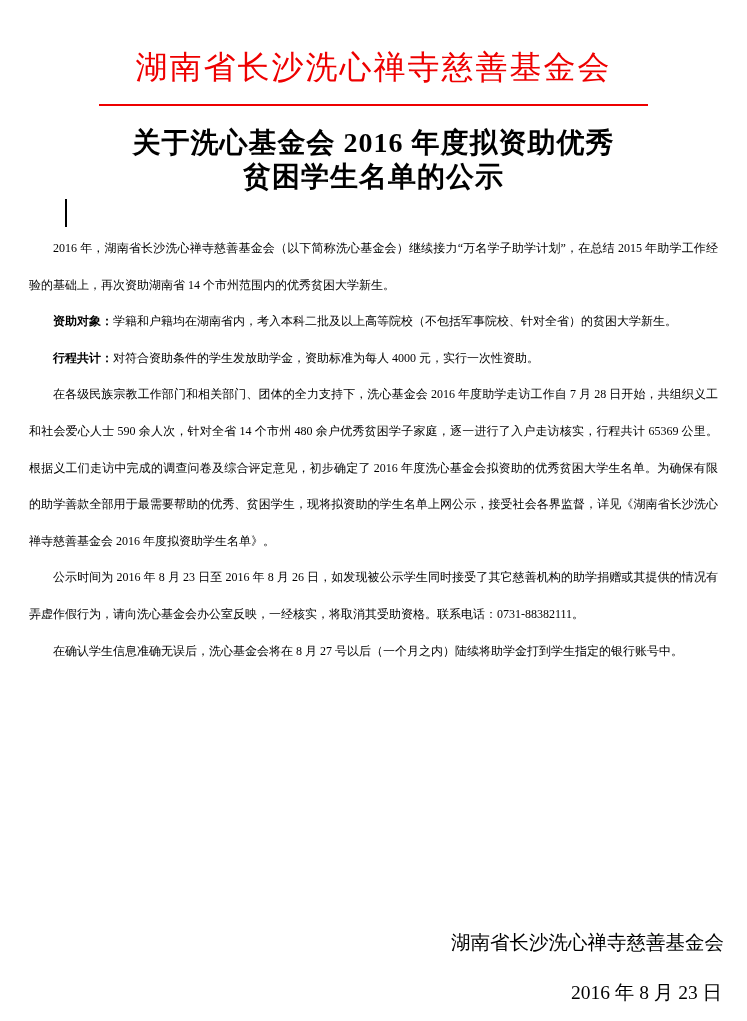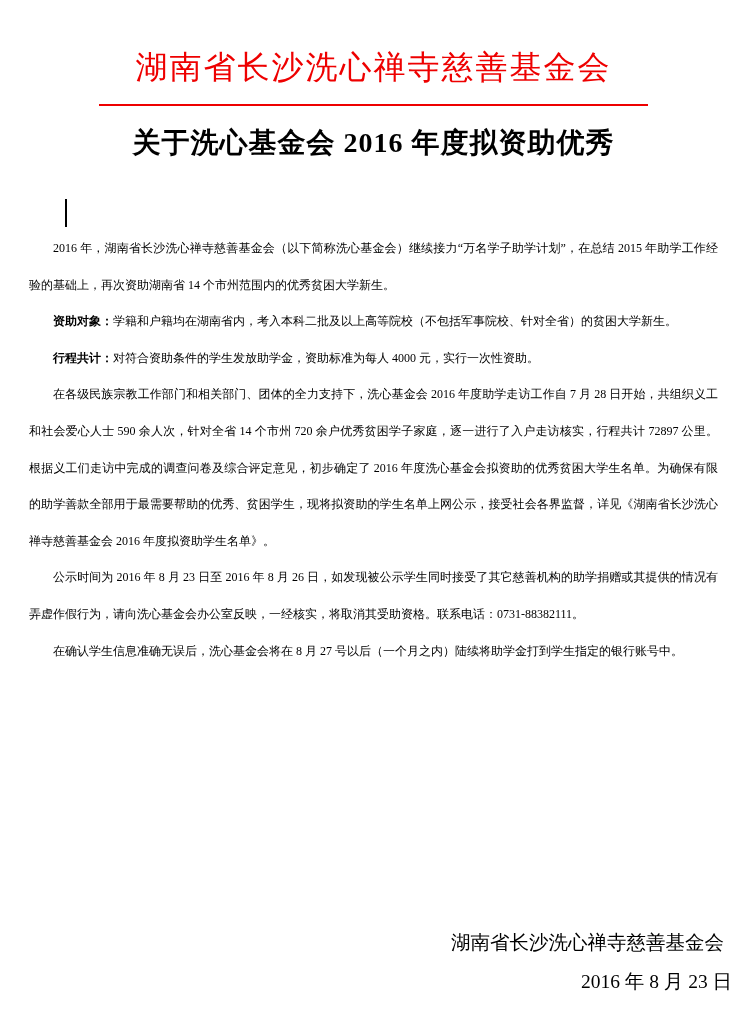--- a/index.html
+++ b/index.html
@@ -78,42 +78,43 @@
   .lead { font-weight: 700; }
   .signature-block {
     position: absolute;
     top: 926px;
     left: 0;
     width: 747px;
     font-size: 19.5px;
     line-height: 34px;
   }
   .sig-name { text-align: right; padding-right: 23px; }
-  .sig-date { text-align: right; padding-right: 15px; margin-top: 5px; }
+  .sig-date { text-align: right; padding-right: 25px; margin-top: 16px; }
 </style>
 </head>
 <body>
 
 <div class="page">
 
   <div class="org-title">湖南省长沙洗心禅寺慈善基金会</div>
 
   <div class="header-divider"></div>
 
   <div class="doc-heading">
     <div>关于洗心基金会 2016 年度拟资助优秀</div>
+    <div>贫困学生名单的公示</div>
   </div>
 
   <div class="text-cursor"></div>
 
   <div class="doc-body">
     <p><span class="lead"></span><span>2016 年，湖南省长沙洗心禅寺慈善基金会（以下简称洗心基金会）继续接力“万名学子助学计划”，在总结 2015 年助学工作经验的基础上，再次资助湖南省 14 个市州范围内的优秀贫困大学新生。</span></p>
     <p><span class="lead">资助对象：</span><span>学籍和户籍均在湖南省内，考入本科二批及以上高等院校（不包括军事院校、针对全省）的贫困大学新生。</span></p>
     <p><span class="lead">行程共计：</span><span>对符合资助条件的学生发放助学金，资助标准为每人 4000 元，实行一次性资助。</span></p>
-    <p><span class="lead"></span><span>在各级民族宗教工作部门和相关部门、团体的全力支持下，洗心基金会 2016 年度助学走访工作自 7 月 28 日开始，共组织义工和社会爱心人士 590 余人次，针对全省 14 个市州 720 余户优秀贫困学子家庭，逐一进行了入户走访核实，行程共计 72897 公里。根据义工们走访中完成的调查问卷及综合评定意见，初步确定了 2016 年度洗心基金会拟资助的优秀贫困大学生名单。为确保有限的助学善款全部用于最需要帮助的优秀、贫困学生，现将拟资助的学生名单上网公示，接受社会各界监督，详见《湖南省长沙洗心禅寺慈善基金会 2016 年度拟资助学生名单》。</span></p>
+    <p><span class="lead"></span><span>在各级民族宗教工作部门和相关部门、团体的全力支持下，洗心基金会 2016 年度助学走访工作自 7 月 28 日开始，共组织义工和社会爱心人士 590 余人次，针对全省 14 个市州 480 余户优秀贫困学子家庭，逐一进行了入户走访核实，行程共计 65369 公里。根据义工们走访中完成的调查问卷及综合评定意见，初步确定了 2016 年度洗心基金会拟资助的优秀贫困大学生名单。为确保有限的助学善款全部用于最需要帮助的优秀、贫困学生，现将拟资助的学生名单上网公示，接受社会各界监督，详见《湖南省长沙洗心禅寺慈善基金会 2016 年度拟资助学生名单》。</span></p>
     <p><span class="lead"></span><span>公示时间为 2016 年 8 月 23 日至 2016 年 8 月 26 日，如发现被公示学生同时接受了其它慈善机构的助学捐赠或其提供的情况有弄虚作假行为，请向洗心基金会办公室反映，一经核实，将取消其受助资格。联系电话：0731-88382111。</span></p>
     <p><span class="lead"></span><span>在确认学生信息准确无误后，洗心基金会将在 8 月 27 号以后（一个月之内）陆续将助学金打到学生指定的银行账号中。</span></p>
   </div>
 
   <div class="signature-block">
     <div class="sig-name">湖南省长沙洗心禅寺慈善基金会</div>
     <div class="sig-date">2016 年 8 月 23 日</div>
   </div>
 
 </div>

